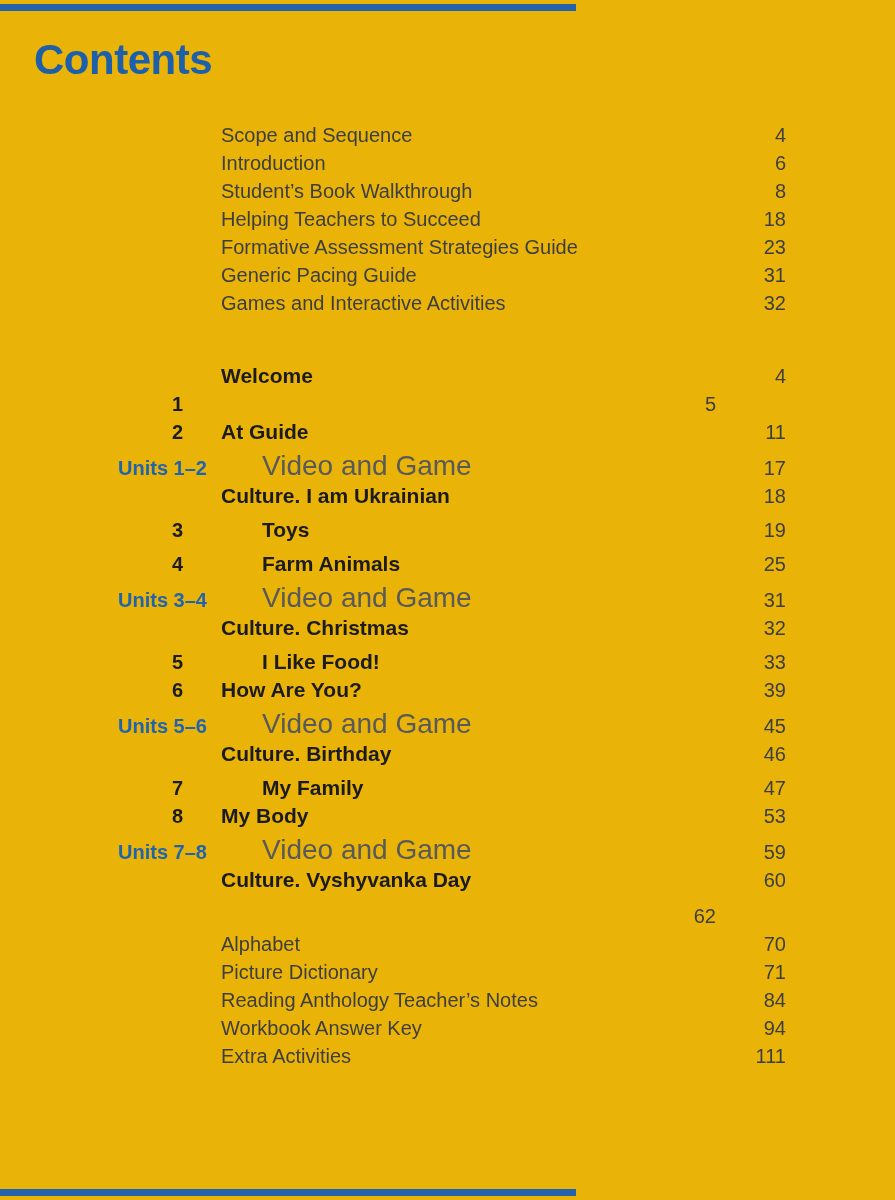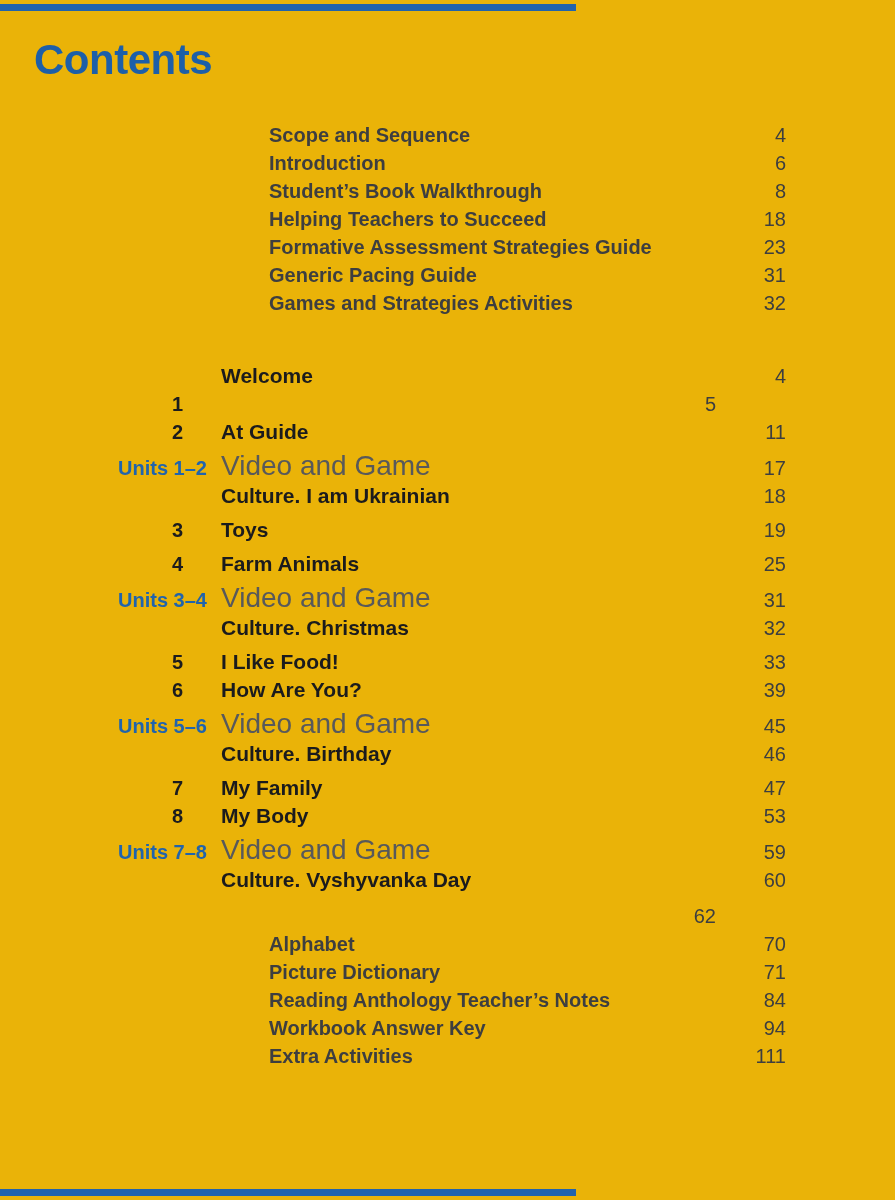--- a/index.html
+++ b/index.html
@@ -44,21 +44,21 @@
   .units-list   { top: 362px; }
   .back-matter  { top: 902px; }
 
   .row {
     display: grid;
     grid-template-columns: 186px 1fr 70px;
     align-items: baseline;
     line-height: 28px;
     white-space: nowrap;
   }
-  .mt { margin-top: 6px; }
+  .mt { margin-top: 6px; gap: 41px; }
 
   .c1 { text-align: right; box-sizing: border-box; }
   .c1.num {
     padding-right: 38px;
     font-weight: 700;
     font-size: 20px;
     color: #1c1c1e;
   }
   .c1.ulabel {
     padding-right: 14px;
@@ -67,21 +67,21 @@
     color: #2164ac;
   }
   .c2 { text-align: left; overflow: visible; }
   .c3 {
     text-align: right;
     font-size: 20px;
     font-weight: 400;
     color: #3d3e40;
   }
 
-  .t-reg   { font-size: 20px; font-weight: 700; color: #3d3e40; margin-left: 48px; }
+  .t-reg   { font-size: 20px; font-weight: 400; color: #3d3e40; }
   .t-bold  { font-size: 21px; font-weight: 700; color: #1b1b1d; }
   .t-muted { font-size: 28px; font-weight: 400; color: #58595b; }
 </style>
 </head>
 <body>
 
 <div class="page">
 
   <div class="accent-bar top"></div>
 
@@ -113,21 +113,21 @@
       <span class="c2 t-reg">Formative Assessment Strategies Guide</span>
       <span class="c3">23</span>
     </div>
     <div class="row">
       <span class="c1"></span>
       <span class="c2 t-reg">Generic Pacing Guide</span>
       <span class="c3">31</span>
     </div>
     <div class="row">
       <span class="c1"></span>
-      <span class="c2 t-reg">Games and Strategies Activities</span>
+      <span class="c2 t-reg">Games and Interactive Activities</span>
       <span class="c3">32</span>
     </div>
   </section>
 
   <section class="toc-section units-list">
     <div class="row">
       <span class="c1 num"></span>
       <span class="c2 t-bold">Welcome</span>
       <span class="c3">4</span>
     </div>

